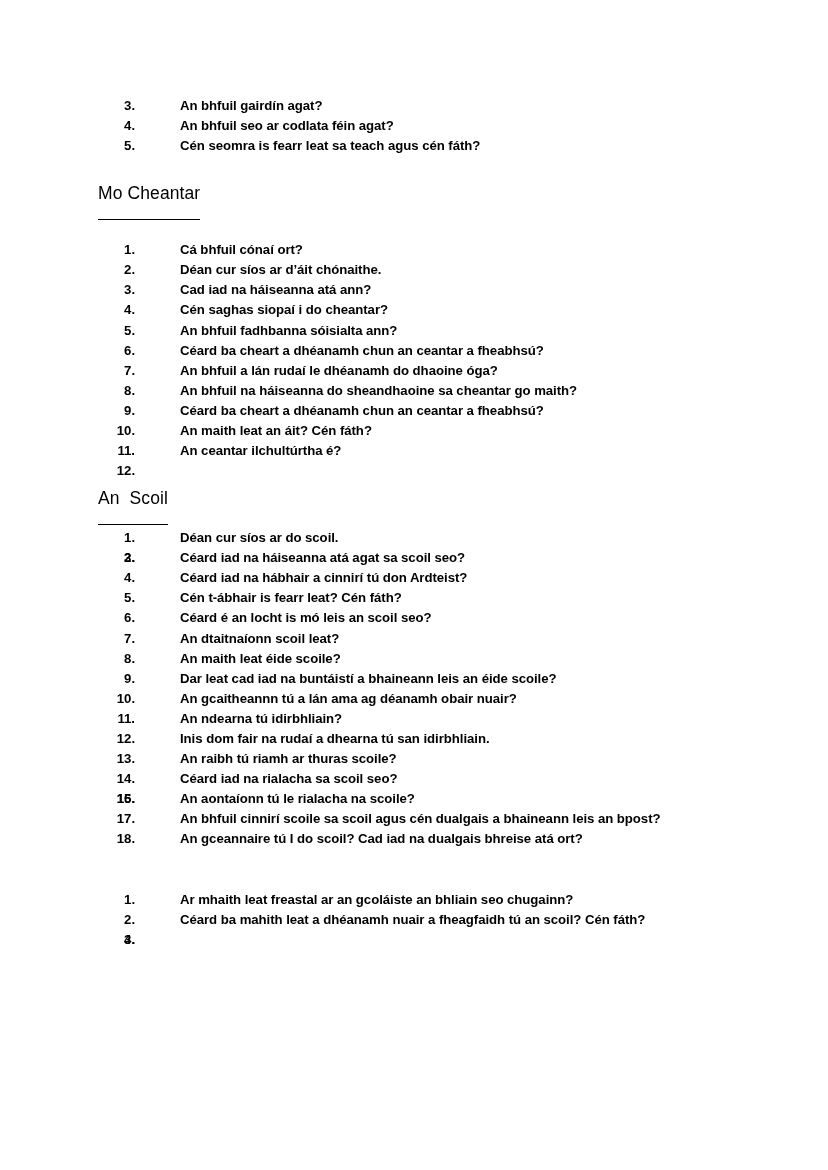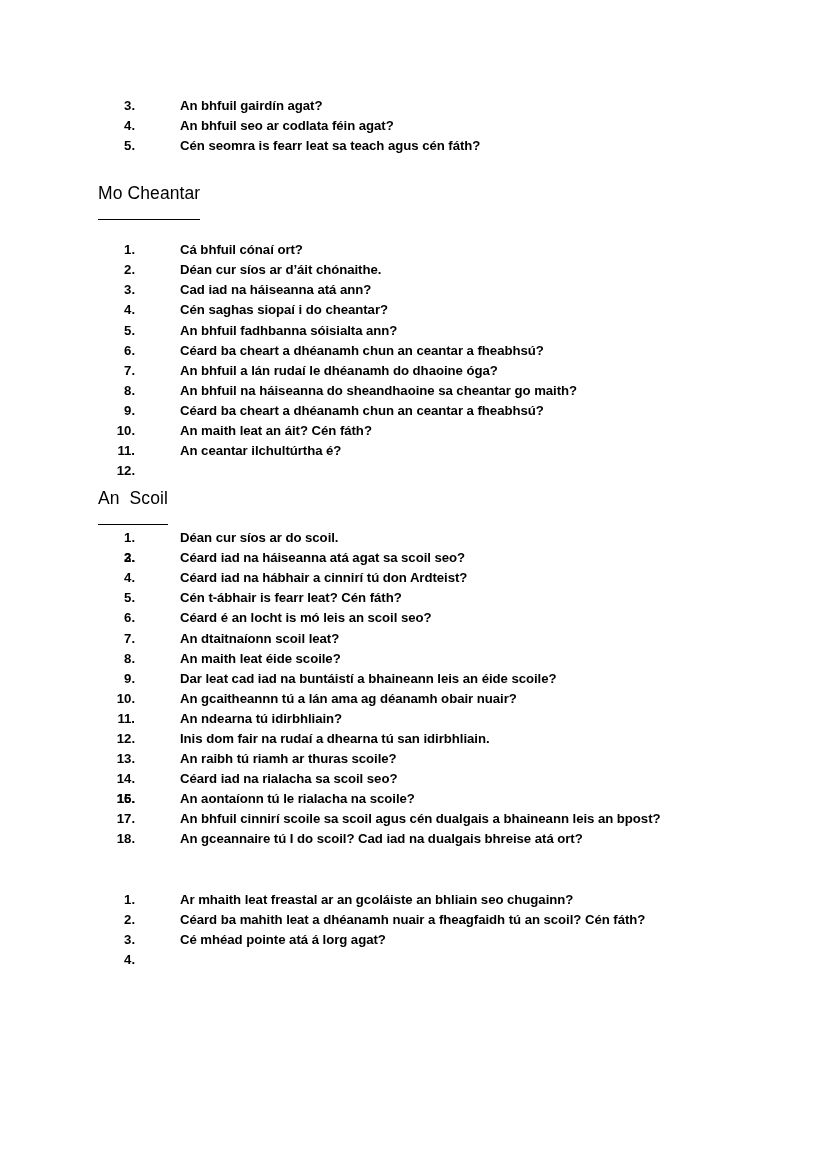--- a/index.html
+++ b/index.html
@@ -136,17 +136,17 @@
       <li><span class="num">17.</span><span class="txt">An bhfuil cinnirí scoile sa scoil agus cén dualgais a bhaineann leis an bpost?</span></li>
       <li><span class="num">18.</span><span class="txt">An gceannaire tú I do scoil? Cad iad na dualgais bhreise atá ort?</span></li>
     </ol>
 
   <div class="gap-md"></div>
 
   <div class="gap-after-h"></div>
   <ol class="q-list" id="section-list-2">
       <li><span class="num">1.</span><span class="txt">Ar mhaith leat freastal ar an gcoláiste an bhliain seo chugainn?</span></li>
       <li><span class="num">2.</span><span class="txt">Céard ba mahith leat a dhéanamh nuair a fheagfaidh tú an scoil? Cén fáth?</span></li>
-      <li><span class="num">3.</span><span class="txt">Cé mhéad pointe atá á lorg agat?</span></li>
+      <li><span class="num">3.</span></li>
       <li><span class="num">4.</span></li>
     </ol>
 
 </div>
 
 </body></html>

